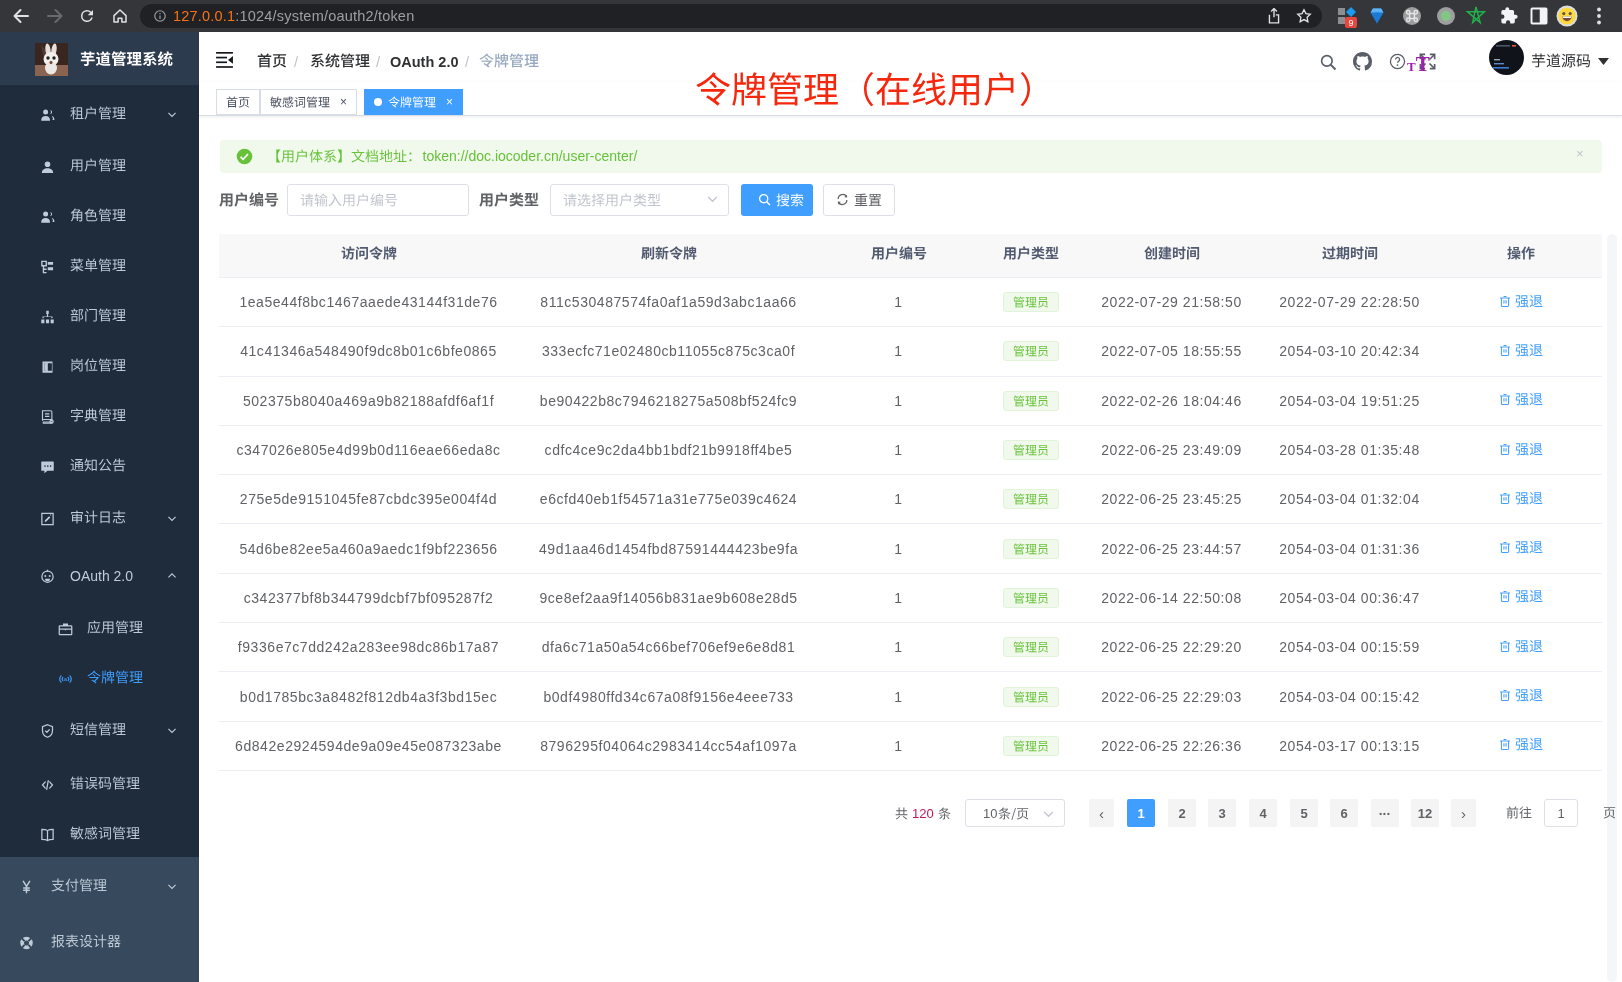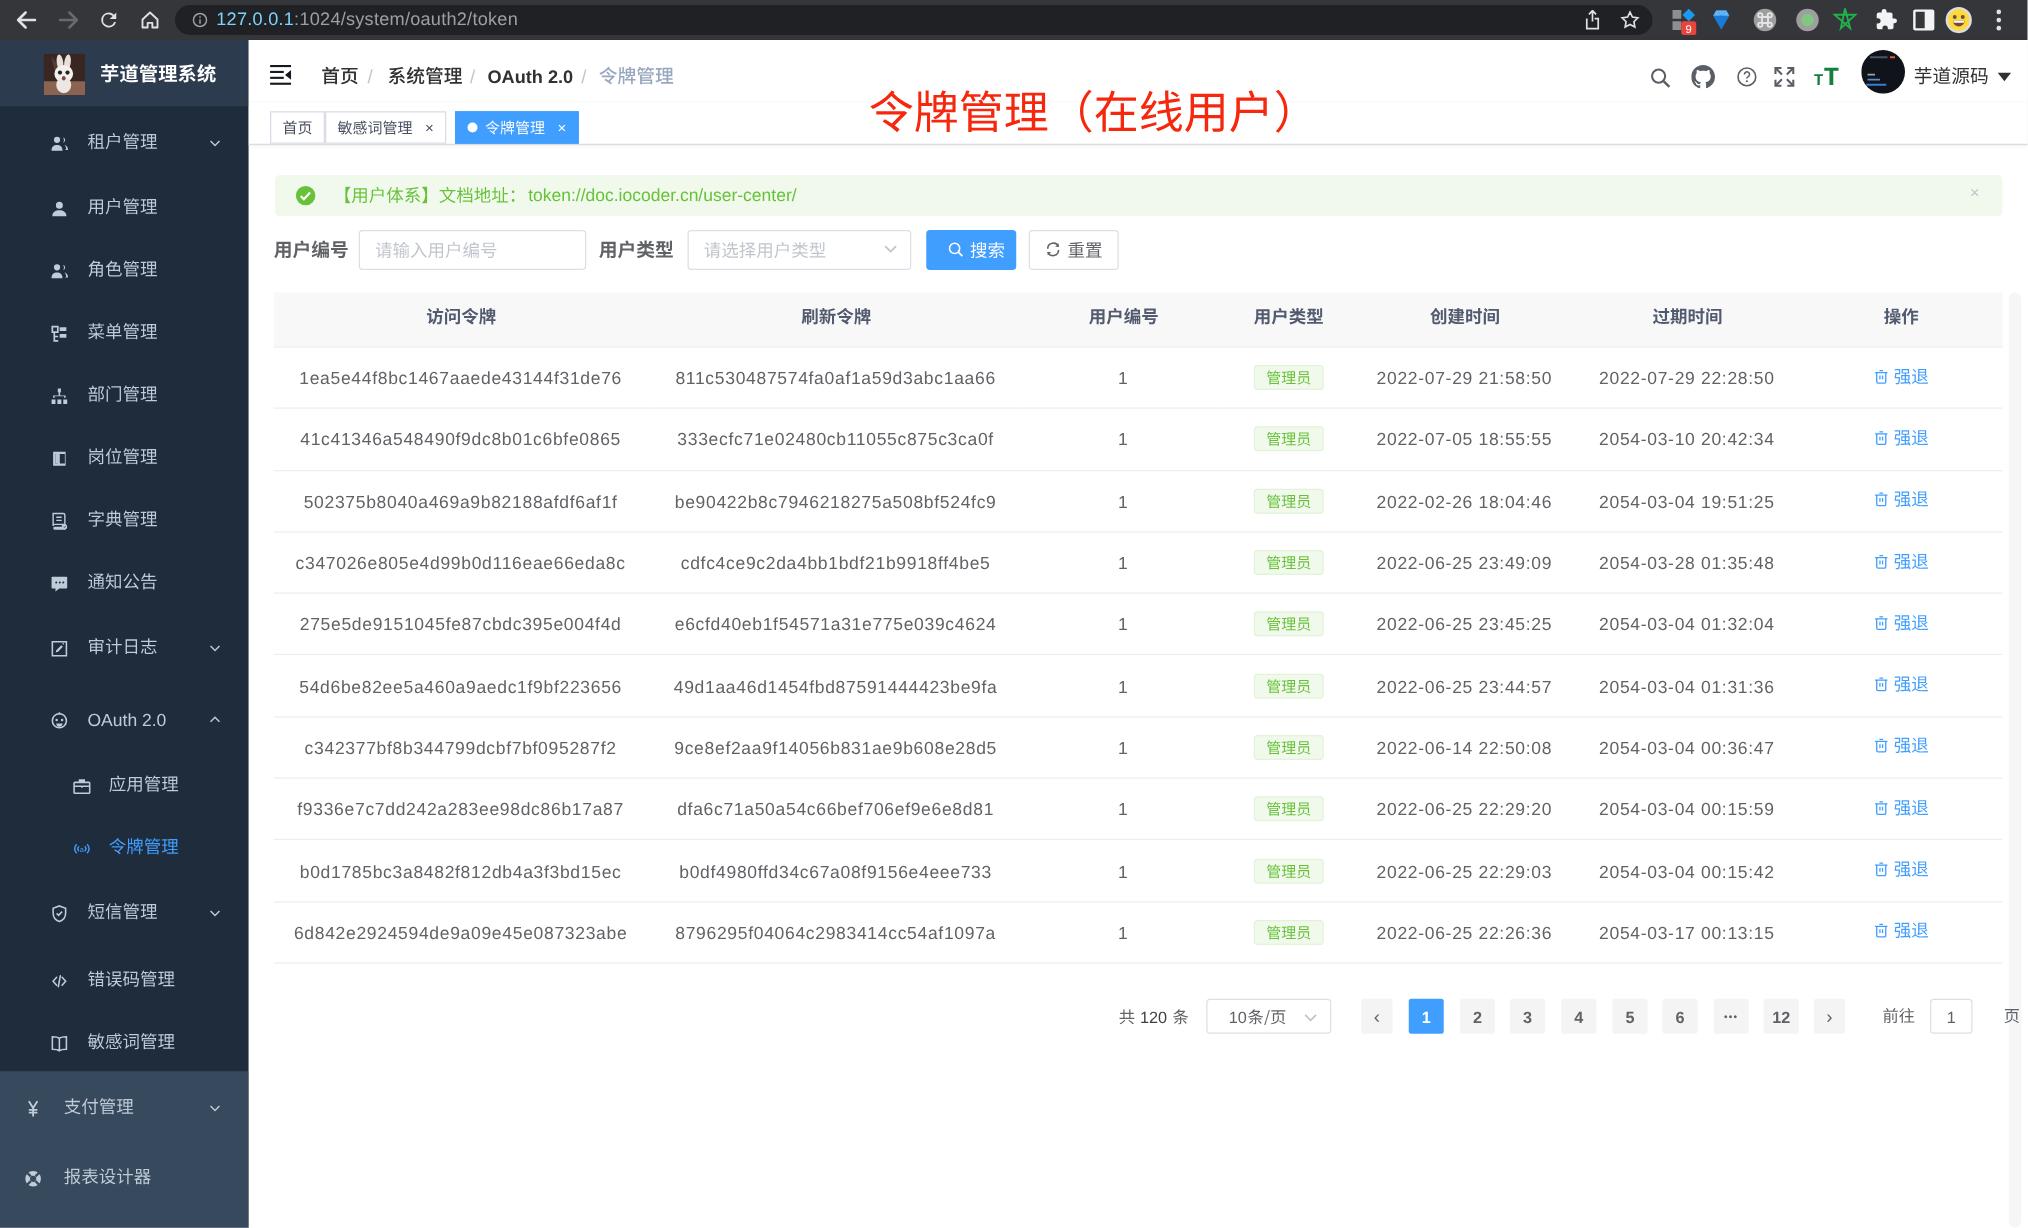--- a/index.html
+++ b/index.html
@@ -53,21 +53,21 @@
     <svg class="abs" style="left:78px;top:7px" width="18" height="18" viewBox="0 0 24 24">
       <path fill="#dee1e6" d="M17.65 6.35A7.96 7.96 0 0 0 12 4a8 8 0 1 0 7.73 10h-2.08A6 6 0 1 1 12 6c1.66 0 3.14.69 4.22 1.78L13 11h7V4z"></path>
     </svg>
     <svg class="abs" style="left:111px;top:7px" width="18" height="18" viewBox="0 0 24 24">
       <path fill="none" stroke="#dee1e6" stroke-width="2" stroke-linejoin="round" d="M4 11.5 12 4l8 7.5V20h-5.5v-5h-5v5H4z"></path>
     </svg>
     <div id="pill"></div>
     <svg class="abs" style="left:153px;top:9px" width="14" height="14" viewBox="0 0 24 24">
       <path fill="#9aa0a6" d="M12 2a10 10 0 1 0 0 20 10 10 0 0 0 0-20zm0 2a8 8 0 1 1 0 16 8 8 0 0 1 0-16zm-1 3h2v2h-2zm0 4h2v6h-2z"></path>
     </svg>
-    <div class="abs" style="left:173px;top:8px;font-size:14.5px;letter-spacing:.2px"><span style="color:#7dd3fc">127.0.0.1</span><span style="color:#9aa0a6">:1024/system/oauth2/token</span></div>
+    <div class="abs" style="left:173px;top:8px;font-size:14.5px;letter-spacing:.2px"><span style="color:#f97316">127.0.0.1</span><span style="color:#9aa0a6">:1024/system/oauth2/token</span></div>
     <svg class="abs" style="left:1267px;top:8px" width="14" height="16" viewBox="0 0 24 28">
       <g fill="none" stroke="#dee1e6" stroke-width="2.4">
         <path d="M12 2v14M7 6l5-5 5 5" stroke-linejoin="round"></path>
         <path d="M4 12v14h16V12h-5" transform="translate(0,0)"></path>
       </g>
     </svg>
     <svg class="abs" style="left:1296px;top:8px" width="16" height="16" viewBox="0 0 24 24">
       <path fill="none" stroke="#dee1e6" stroke-width="2" d="M12 2.6l2.9 5.9 6.5.9-4.7 4.6 1.1 6.5L12 17.4l-5.8 3.1 1.1-6.5L2.6 9.4l6.5-.9z"></path>
     </svg>
     <svg class="abs" style="left:1337px;top:6px" width="22" height="22" viewBox="0 0 22 22">
@@ -442,21 +442,21 @@
         <circle cx="12" cy="12" r="10" fill="none" stroke="#5a5e66" stroke-width="1.8"></circle>
         <path d="M9.2 9.2a2.9 2.9 0 1 1 4.4 2.5c-.9.6-1.6 1-1.6 2.1" fill="none" stroke="#5a5e66" stroke-width="1.8"></path>
         <circle cx="12" cy="17" r="1.2" fill="#5a5e66"></circle>
       </svg>
       <svg class="abs" style="left:1219px;top:20px" width="19" height="19" viewBox="0 0 24 24">
         <g stroke="#5a5e66" stroke-width="2.1" fill="none">
           <path d="M3 9V3h6M15 3h6v6M21 15v6h-6M9 21H3v-6"></path>
           <path d="M3.5 3.5l6 6M20.5 3.5l-6 6M20.5 20.5l-6-6M3.5 20.5l6-6"></path>
         </g>
       </svg>
-      <div class="abs" style="left:1252px;top:20px;color:#15803d;font-family:Liberation Mono, monospace"><span style="font-size:13px;font-weight:bold">T</span><span style="font-size:21px;font-weight:bold;margin-left:0px">T</span></div>
+      <div class="abs" style="left:1208px;top:20px;color:#a21caf;font-family:Liberation Serif, serif"><span style="font-size:13px;font-weight:bold">T</span><span style="font-size:21px;font-weight:bold;margin-left:0px">T</span></div>
       <svg class="abs" style="left:1290px;top:8px" width="35" height="35" viewBox="0 0 35 35">
         <circle cx="17.5" cy="17.5" r="17.5" fill="#10131a"></circle>
         <rect x="7" y="5" width="14" height="1.6" fill="#4a5565"></rect>
         <rect x="23" y="5" width="4" height="1.6" fill="#e05c3a"></rect>
         <rect x="5" y="19" width="6" height="1.4" fill="#9aa5b1"></rect>
         <rect x="5" y="23" width="10" height="1.4" fill="#5b8cc8"></rect>
         <rect x="4" y="27" width="16" height="1.6" fill="#3a7bd5"></rect>
       </svg>
       <div class="abs" style="left:1332px;top:21px"><svg class="t" width="60.0" height="15.0" viewBox="0 0 60.0 15.0" style=" color:#303133;">
           <use href="#g54r" transform="translate(0.0 13.2) scale(0.0150 -0.0150)"></use>
@@ -887,21 +887,21 @@
               </svg>
               <svg class="t" width="28.0" height="14.0" viewBox="0 0 28.0 14.0" style=" color:#409eff;">
                 <use href="#g102r" transform="translate(0.0 12.3) scale(0.0140 -0.0140)"></use>
                 <use href="#g103r" transform="translate(14.0 12.3) scale(0.0140 -0.0140)"></use>
               </svg>
             </span></td>
         </tr>
       </tbody>
     </table>
     <div class="abs" style="left:1408px;top:202px;width:10px;height:748px;background:#f4f6f8;border-radius:5px"></div>
-    <div class="abs" style="left:696px;top:774px;display:flex;align-items:center;font-size:13px;color:#404040">
+    <div class="abs" style="left:696px;top:774px;display:flex;align-items:center;font-size:13px;color:#be185d">
       <svg class="t" width="13.0" height="13.0" viewBox="0 0 13.0 13.0" style=" color:#606266;">
         <use href="#g104r" transform="translate(0.0 11.4) scale(0.0130 -0.0130)"></use>
       </svg>
       <span style="margin:0 4px">120</span>
       <svg class="t" width="13.0" height="13.0" viewBox="0 0 13.0 13.0" style=" color:#606266;">
         <use href="#g105r" transform="translate(0.0 11.4) scale(0.0130 -0.0130)"></use>
       </svg>
     </div>
     <div class="inp" style="left:766px;top:767px;width:100px;height:28px;border-radius:3px;color:#606266;font-size:13px;padding-left:17px;align-items:center">
       <span style="display:inline-flex;align-items:center">10<span style="display:inline-flex;margin-left:1px">

